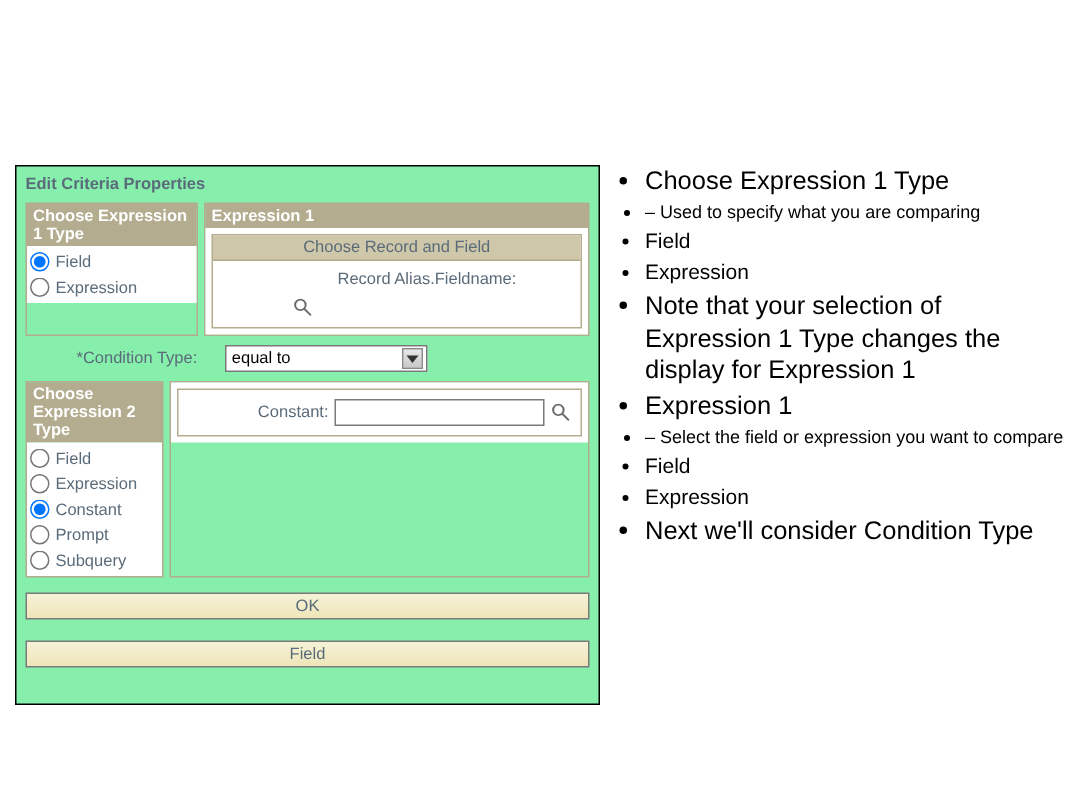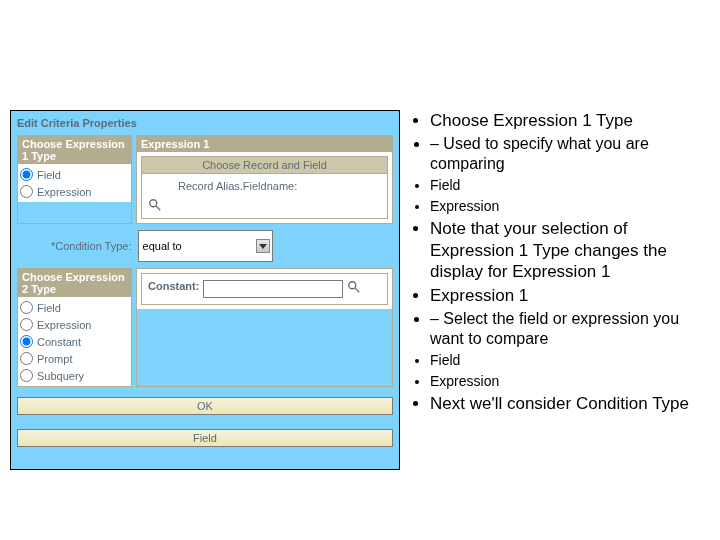--- a/index.html
+++ b/index.html
@@ -17,21 +17,21 @@
     top: 110px;
     left: 10px;
     right: 10px;
     display: flex;
   }
   .left-panel {
     border: 1px solid #000;
     width: 390px;
     height: 360px;
     position: relative;
-    background: #7dd3fc;
+    background: #86efac;
     padding: 6px;
   }
   .right-panel {
     flex: 1;
     padding-left: 8px;
   }
   .edit-title {
     color: #5a6b7a;
     font-weight: bold;
     margin-bottom: 6px;
@@ -50,31 +50,31 @@
     padding: 4px;
     background: #fff;
   }
   .col-type { width: 115px; }
   .col-expr { flex: 1; }
   .radio-list { display: flex; flex-direction: column; gap: 4px; padding: 4px 2px; }
   .radio-item { display: flex; align-items: center; gap: 4px; color: #5a6b7a; }
   .radio-item input { margin: 0; }
   .nested-box { border: 1px solid #b3ac8f; }
   .nested-head { background: #cfc7a9; color: #5a6b7a; padding: 2px 4px; border-bottom: 1px solid #b3ac8f; text-align: center; }
-  .nested-body { padding: 6px; display: flex; align-items: flex-start; gap: 4px; }
+  .nested-body { padding: 6px; display: flex; align-items: center; gap: 4px; margin-left: 47px; }
   .label-right { color: #5a6b7a; margin-left: 30px; }
   .mag-icon { display: inline-block; width: 14px; height: 14px; }
   .mag-icon svg { width: 14px; height: 14px; }
-  .cond-row { display: flex; align-items: center; gap: 6px; margin: 6px 0 6px 34px; text-align: right; }
+  .cond-row { display: flex; align-items: center; gap: 18px; margin: 6px 0 6px 34px; text-align: right; }
   .select-box {
     border: 1px solid #7a7a7a;
     background: #fff;
     display: inline-flex;
     align-items: center;
-    height: 32px;
+    height: 18px;
     padding: 0 2px 0 4px;
     width: 135px;
     justify-content: space-between;
   }
   .select-arrow {
     width: 14px; height: 14px;
     background: linear-gradient(#e8e8e8,#c8c8c8);
     border: 1px solid #888;
     display: inline-flex; align-items: center; justify-content: center;
   }
@@ -95,21 +95,21 @@
     background: linear-gradient(#f6f2d8,#eee6b8);
     padding: 2px 10px;
     color: #5a6b7a;
     font-size: 11px;
   }
   .btn-row { display: flex; gap: 14px; margin-top: 10px; flex-direction: column; }
   
   .bullets { font-size: 17px; color: #000; line-height: 1.25; }
   .bullets ul { margin: 0; padding-left: 22px; }
   .bullets > ul { list-style: disc; }
-  .lvl2 { list-style: none; padding-left: 26px; font-size: 16px; }
+  .lvl2 { list-style: none; padding-left: 26px; font-size: 12px; }
   .lvl2 > li::before { content: "– "; }
   .lvl3 { list-style: disc; padding-left: 36px; font-size: 14px; }
   .bullets li { margin-bottom: 3px; }
 </style>
 </head>
 <body>
 
 <div class="slide">
   <div class="left-panel">
     <div class="edit-title">Edit Criteria Properties</div>
@@ -180,21 +180,21 @@
           <label class="radio-item">
             <input type="radio" style="">
             <span>Subquery</span>
           </label>
         </div>
       </div>
       <div class="section col-expr">
         <div class="section-body">
           <div class="nested-box">
             <div class="nested-body">
-              <span style="color:#5a6b7a;font-weight:bold;">Constant:</span>
+              <span style="color:#5a6b7a;">Constant:</span>
               <input type="text" class="text-input constant-input" style="">
               <span class="mag-icon">
                 <svg viewBox="0 0 16 16">
                     <circle cx="6" cy="6" r="4" fill="none" stroke="#6a6a6a" stroke-width="1.5"></circle>
                     <line x1="9" y1="9" x2="14" y2="14" stroke="#6a6a6a" stroke-width="1.5"></line>
                   </svg>
               </span>
             </div>
           </div>
         </div>

